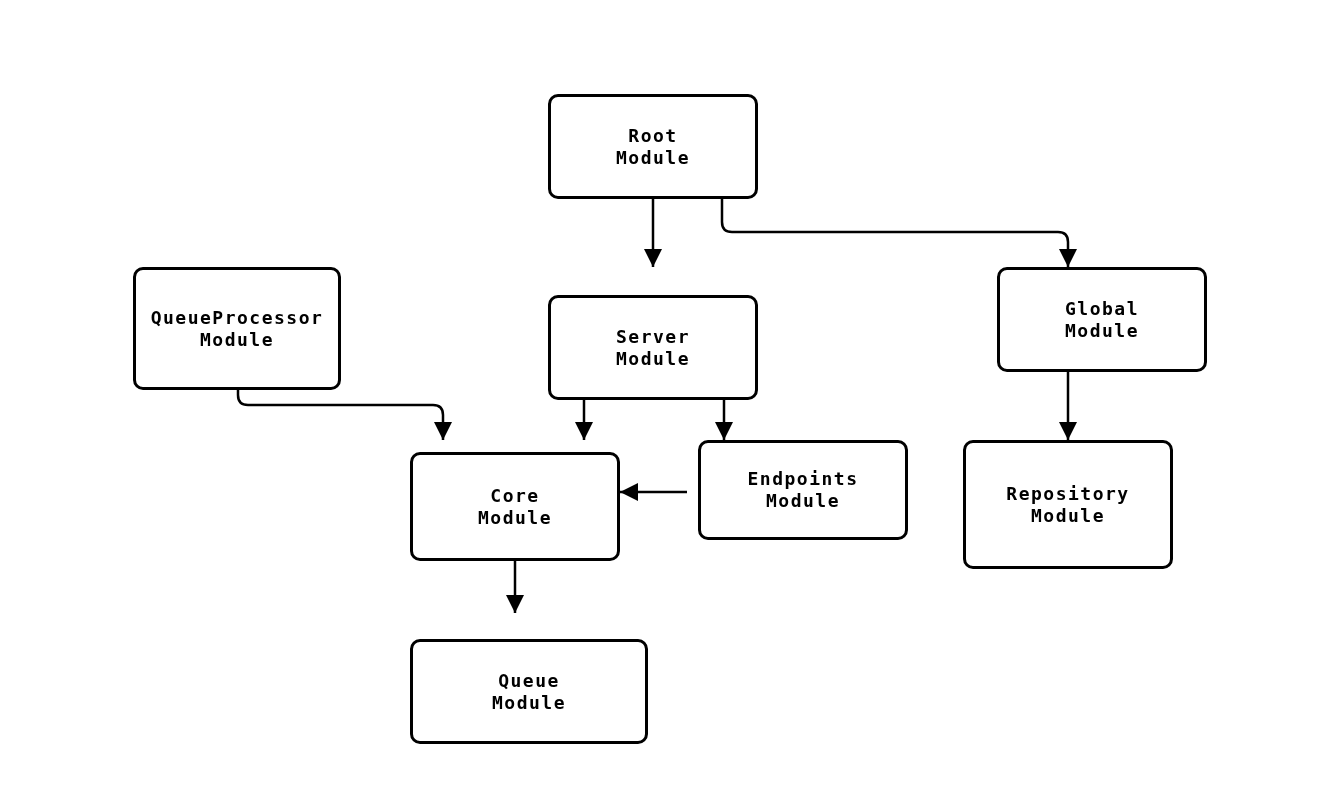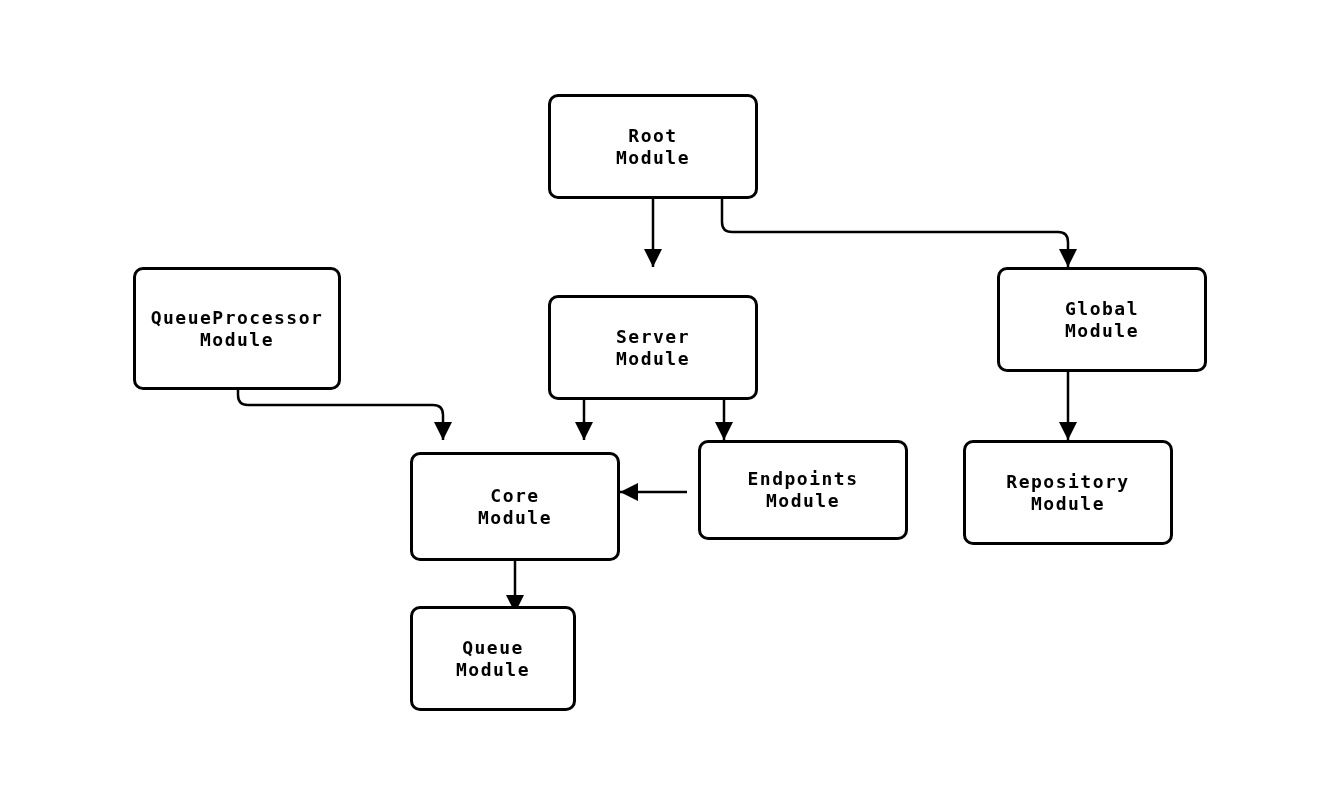--- a/index.html
+++ b/index.html
@@ -89,21 +89,21 @@
 Module</span>
     </div>
     <div class="node" style="left: 410px; top: 452px; width: 210px; height: 109px;">
       <span class="node-label">Core
 Module</span>
     </div>
     <div class="node" style="left: 687px; top: 440px; width: 210px; height: 100px; margin-left: 11px;">
       <span class="node-label">Endpoints
 Module</span>
     </div>
-    <div class="node" style="left: 963px; top: 440px; width: 210px; height: 105px;">
+    <div class="node" style="left: 963px; top: 440px; width: 210px; height: 129px;">
       <span class="node-label">Repository
 Module</span>
     </div>
-    <div class="node" style="left: 410px; top: 606px; width: 166px; height: 105px;">
+    <div class="node" style="left: 410px; top: 639px; width: 238px; height: 105px;">
       <span class="node-label">Queue
 Module</span>
     </div>
   </div>
 
 </body></html>

